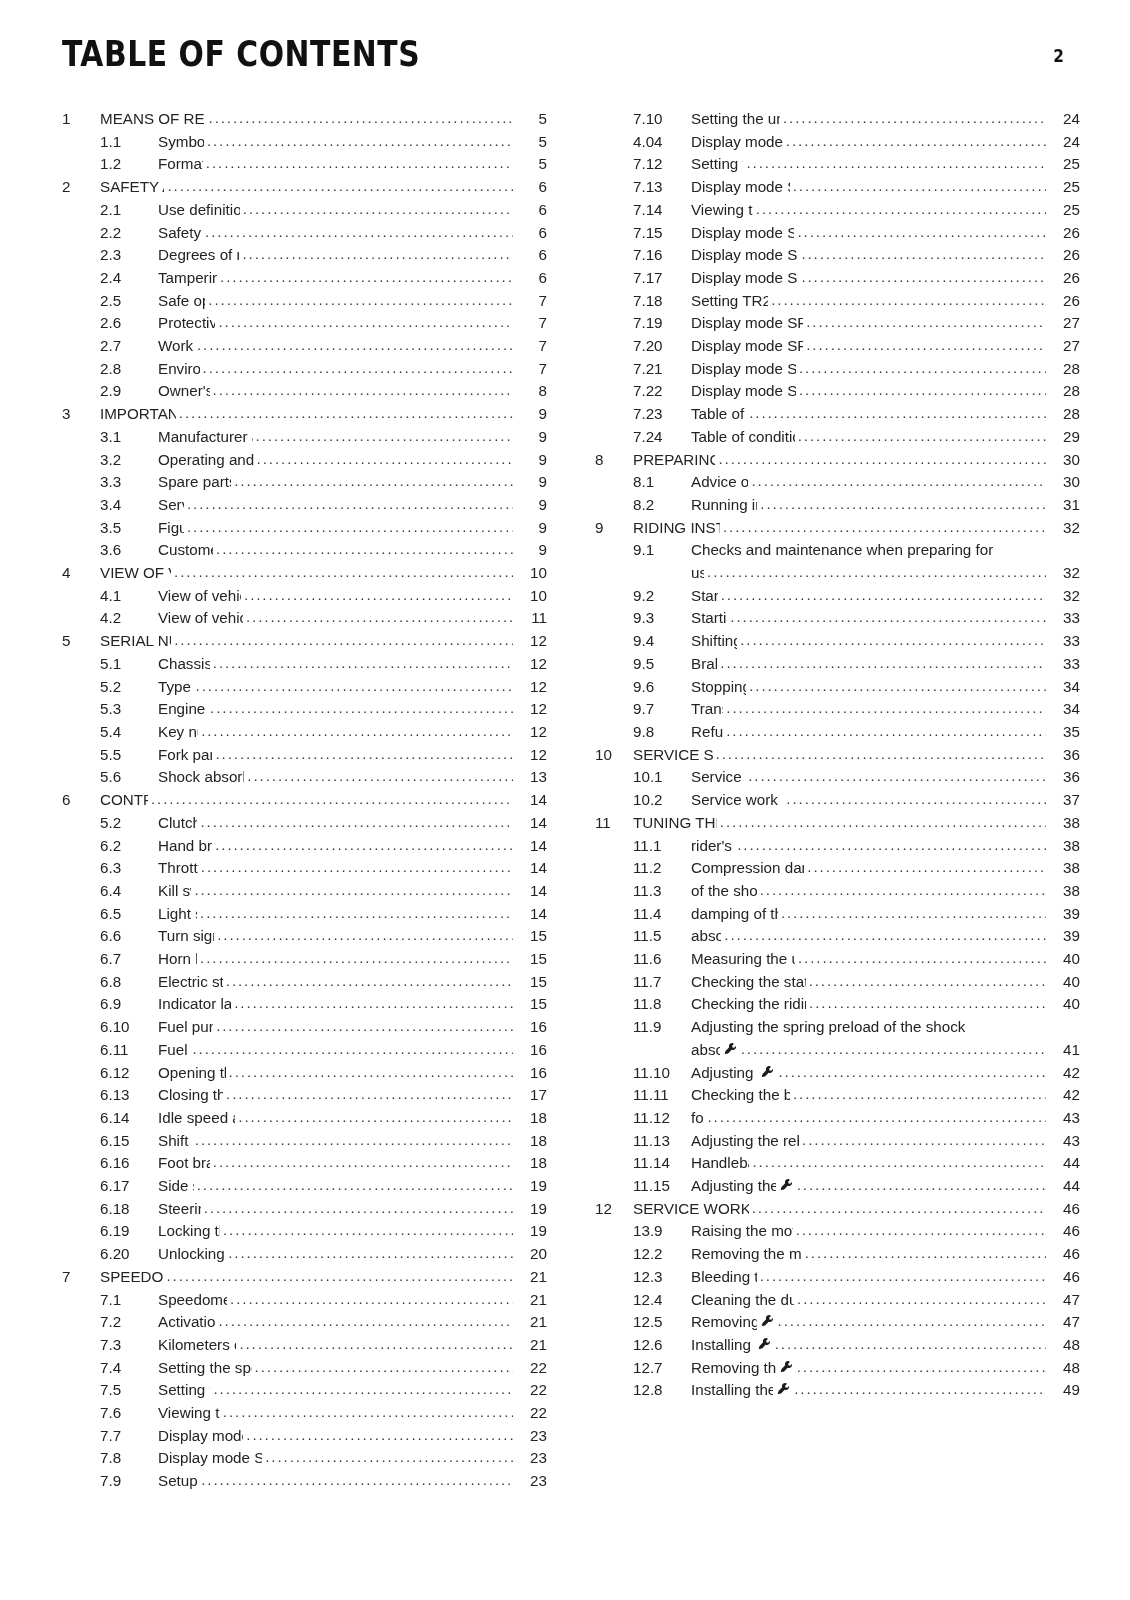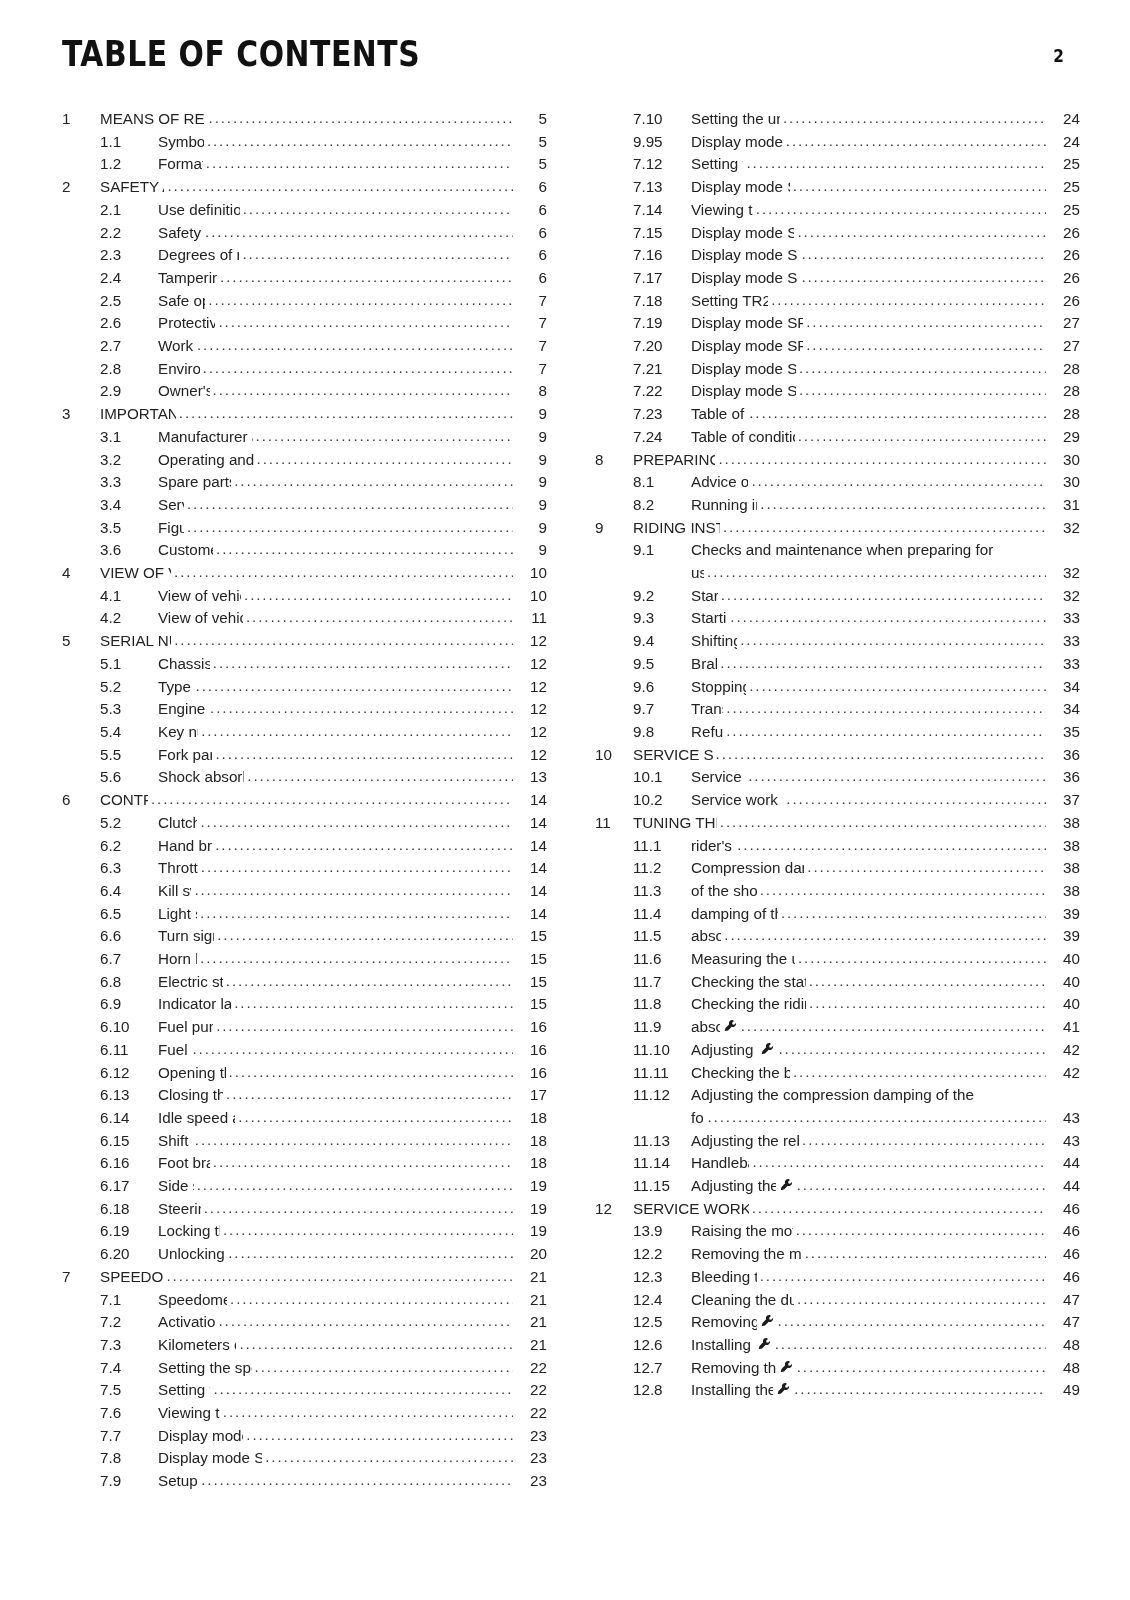--- a/index.html
+++ b/index.html
@@ -955,21 +955,21 @@
               <div class="leader-line">
                 <span class="leader-text">Setting the unit of measurement</span>
                 <span class="dots"></span>
                 <span class="pg">24</span>
               </div>
             </div>
           </div>
         </div>
         <div class="toc-entry level-2">
           <span class="gutter"></span>
-          <span class="num2">9.95</span>
+          <span class="num2">4.04</span>
           <div class="entry-body">
             <div class="label-wrap">
               <div class="leader-line">
                 <span class="leader-text">Display mode SPEED/CLK (time)</span>
                 <span class="dots"></span>
                 <span class="pg">24</span>
               </div>
             </div>
           </div>
         </div>
@@ -1451,20 +1451,23 @@
                 <span class="pg">40</span>
               </div>
             </div>
           </div>
         </div>
         <div class="toc-entry level-2">
           <span class="gutter"></span>
           <span class="num2">11.9</span>
           <div class="entry-body">
             <div class="label-wrap">
+              <div class="leader-line">
+                <span class="leader-text">Adjusting the spring preload of the shock</span>
+              </div>
               <div class="leader-line">
                 <span class="leader-text">absorber</span>
                 <span class="wrench">
                   <svg viewBox="0 0 16 16" width="13" height="13" aria-hidden="true">
                     <path fill="#1b1b1b" d="M10.9 1.3c-1.9-.5-3.9.5-4.6 2.4-.4 1-.3 2 .1 2.9L1.9 11 1 14.2c-.1.4.3.8.7.7L5 14l4.4-4.5c.9.4 1.9.5 2.9.1 1.9-.7 2.9-2.7 2.4-4.6l-2.2 2.2-2-.5-.5-2 2.2-2.2z"></path>
                   </svg>
                 </span>
                 <span class="dots"></span>
                 <span class="pg">41</span>
               </div>
@@ -1501,23 +1504,20 @@
               </div>
             </div>
           </div>
         </div>
         <div class="toc-entry level-2">
           <span class="gutter"></span>
           <span class="num2">11.12</span>
           <div class="entry-body">
             <div class="label-wrap">
               <div class="leader-line">
-                <span class="leader-text">Adjusting the compression damping of the</span>
-              </div>
-              <div class="leader-line">
                 <span class="leader-text">fork</span>
                 <span class="dots"></span>
                 <span class="pg">43</span>
               </div>
             </div>
           </div>
         </div>
         <div class="toc-entry level-2">
           <span class="gutter"></span>
           <span class="num2">11.13</span>

